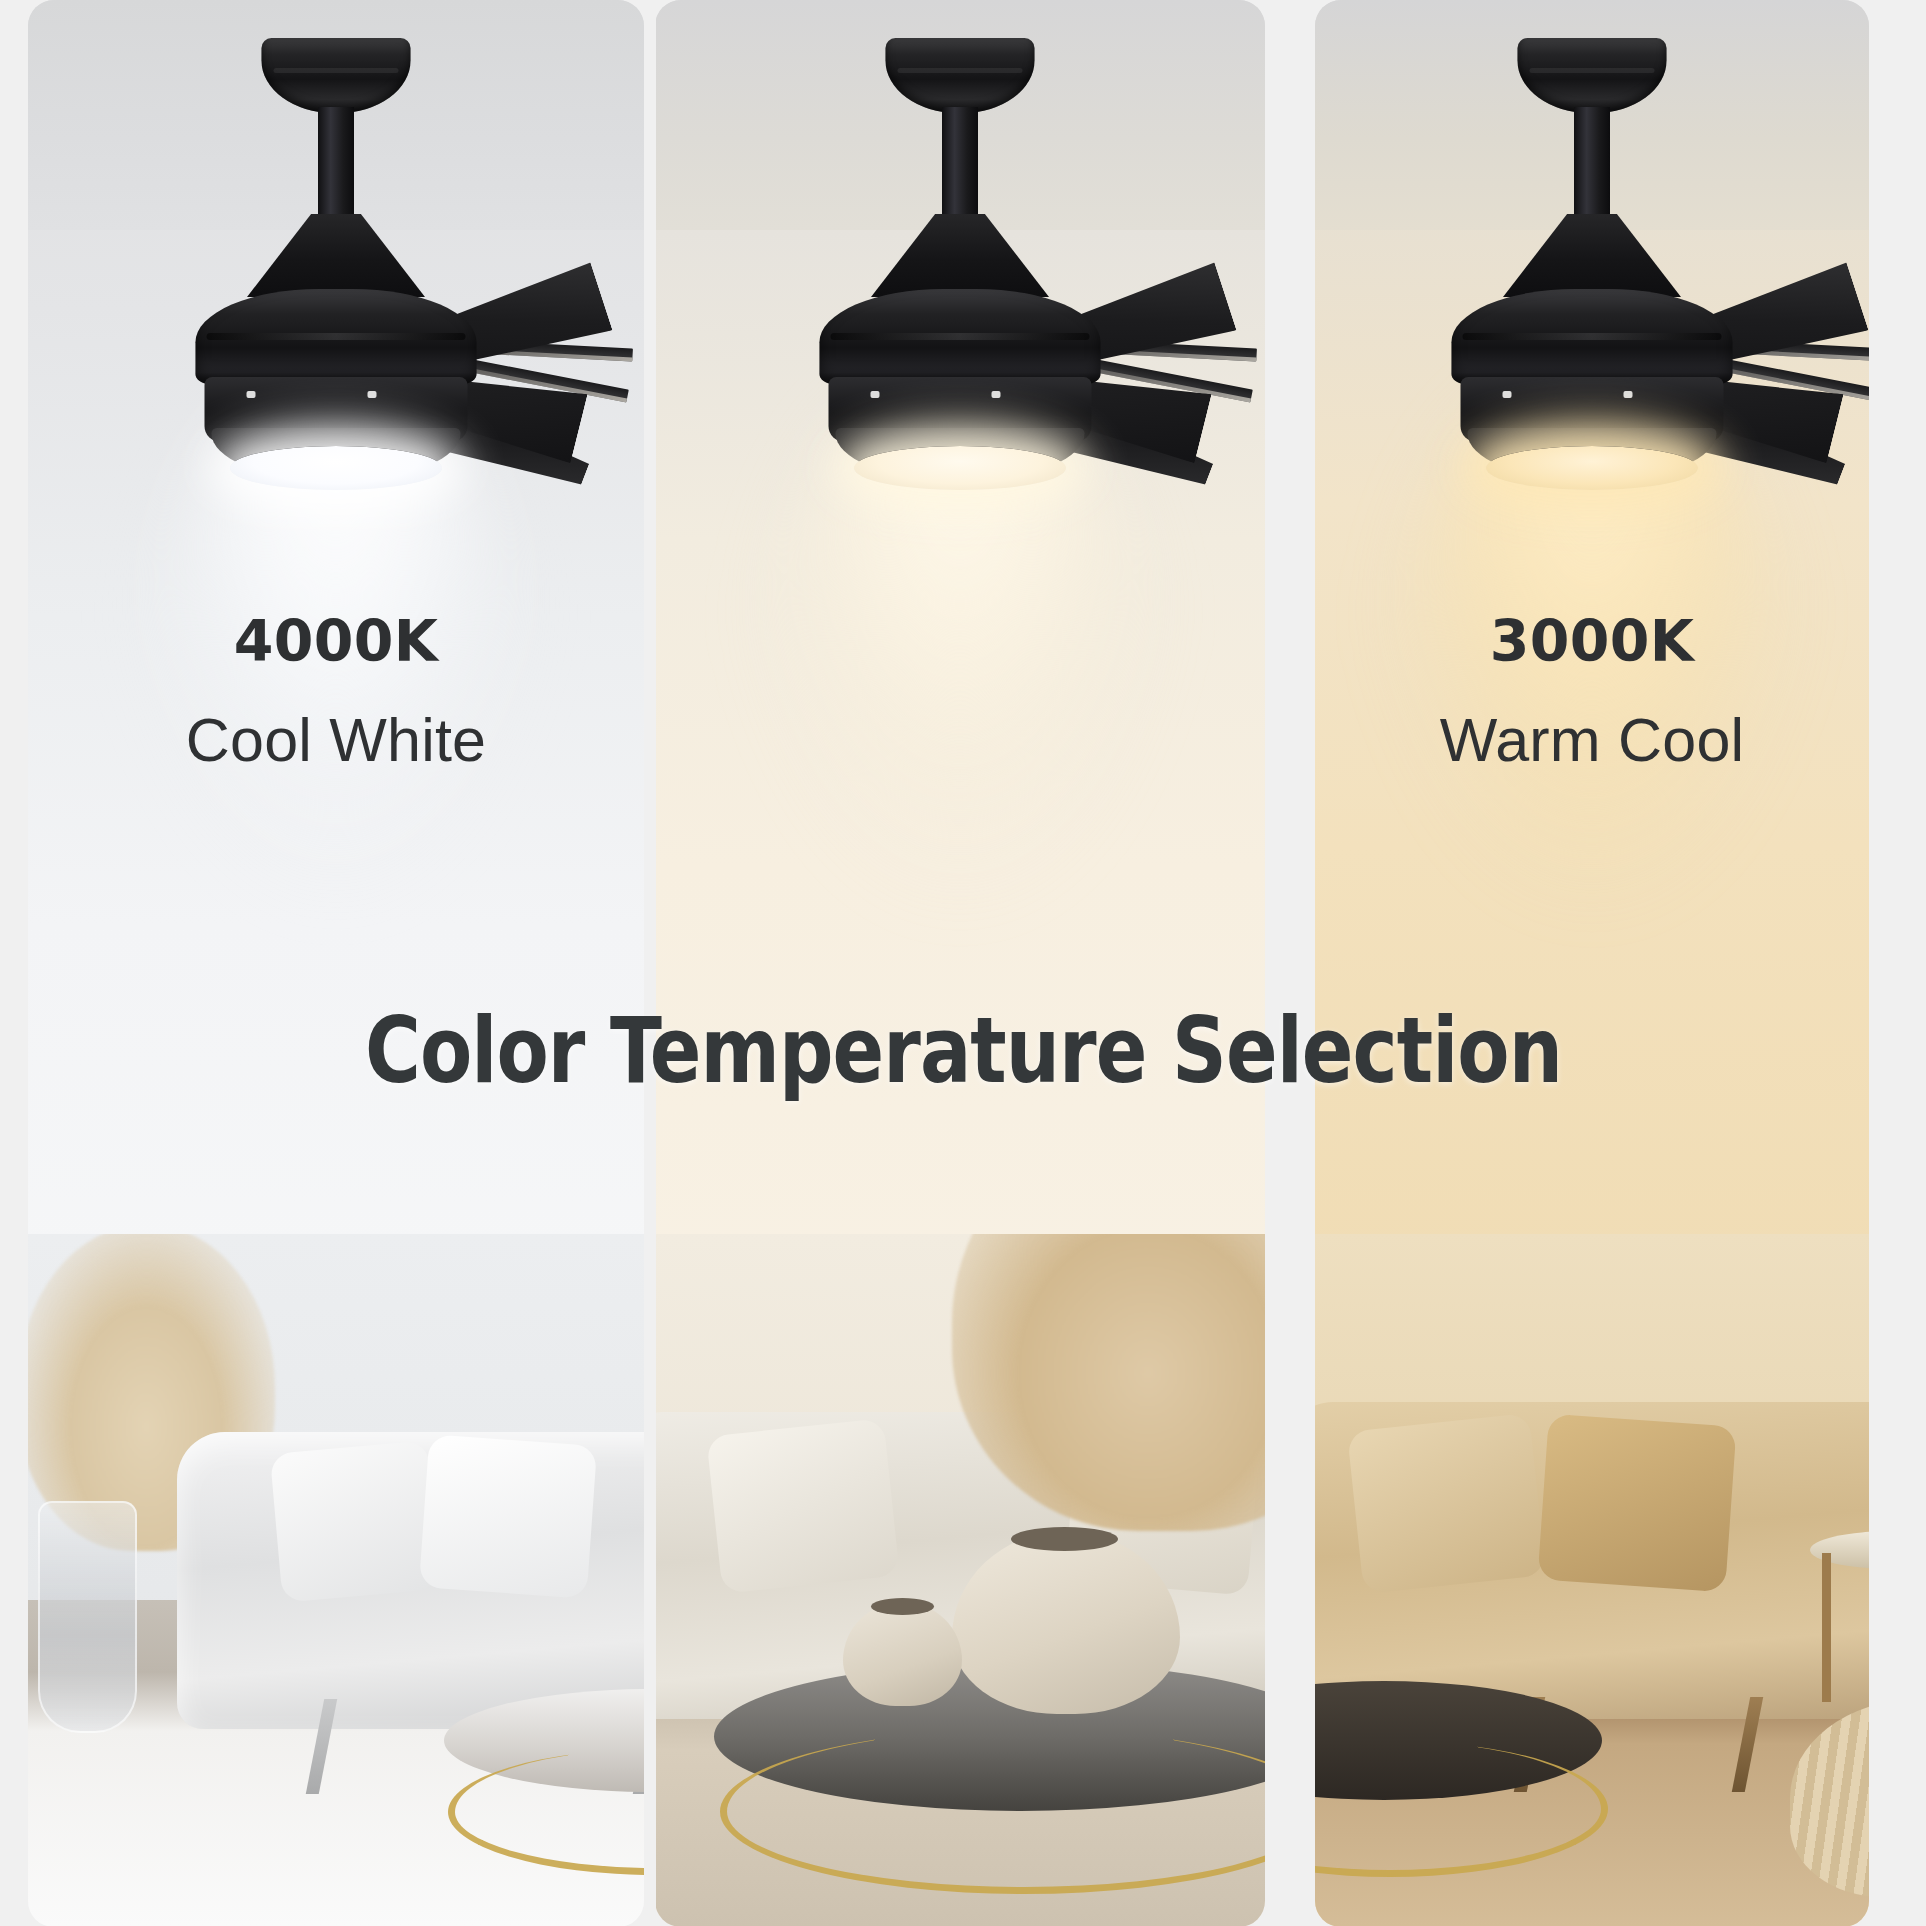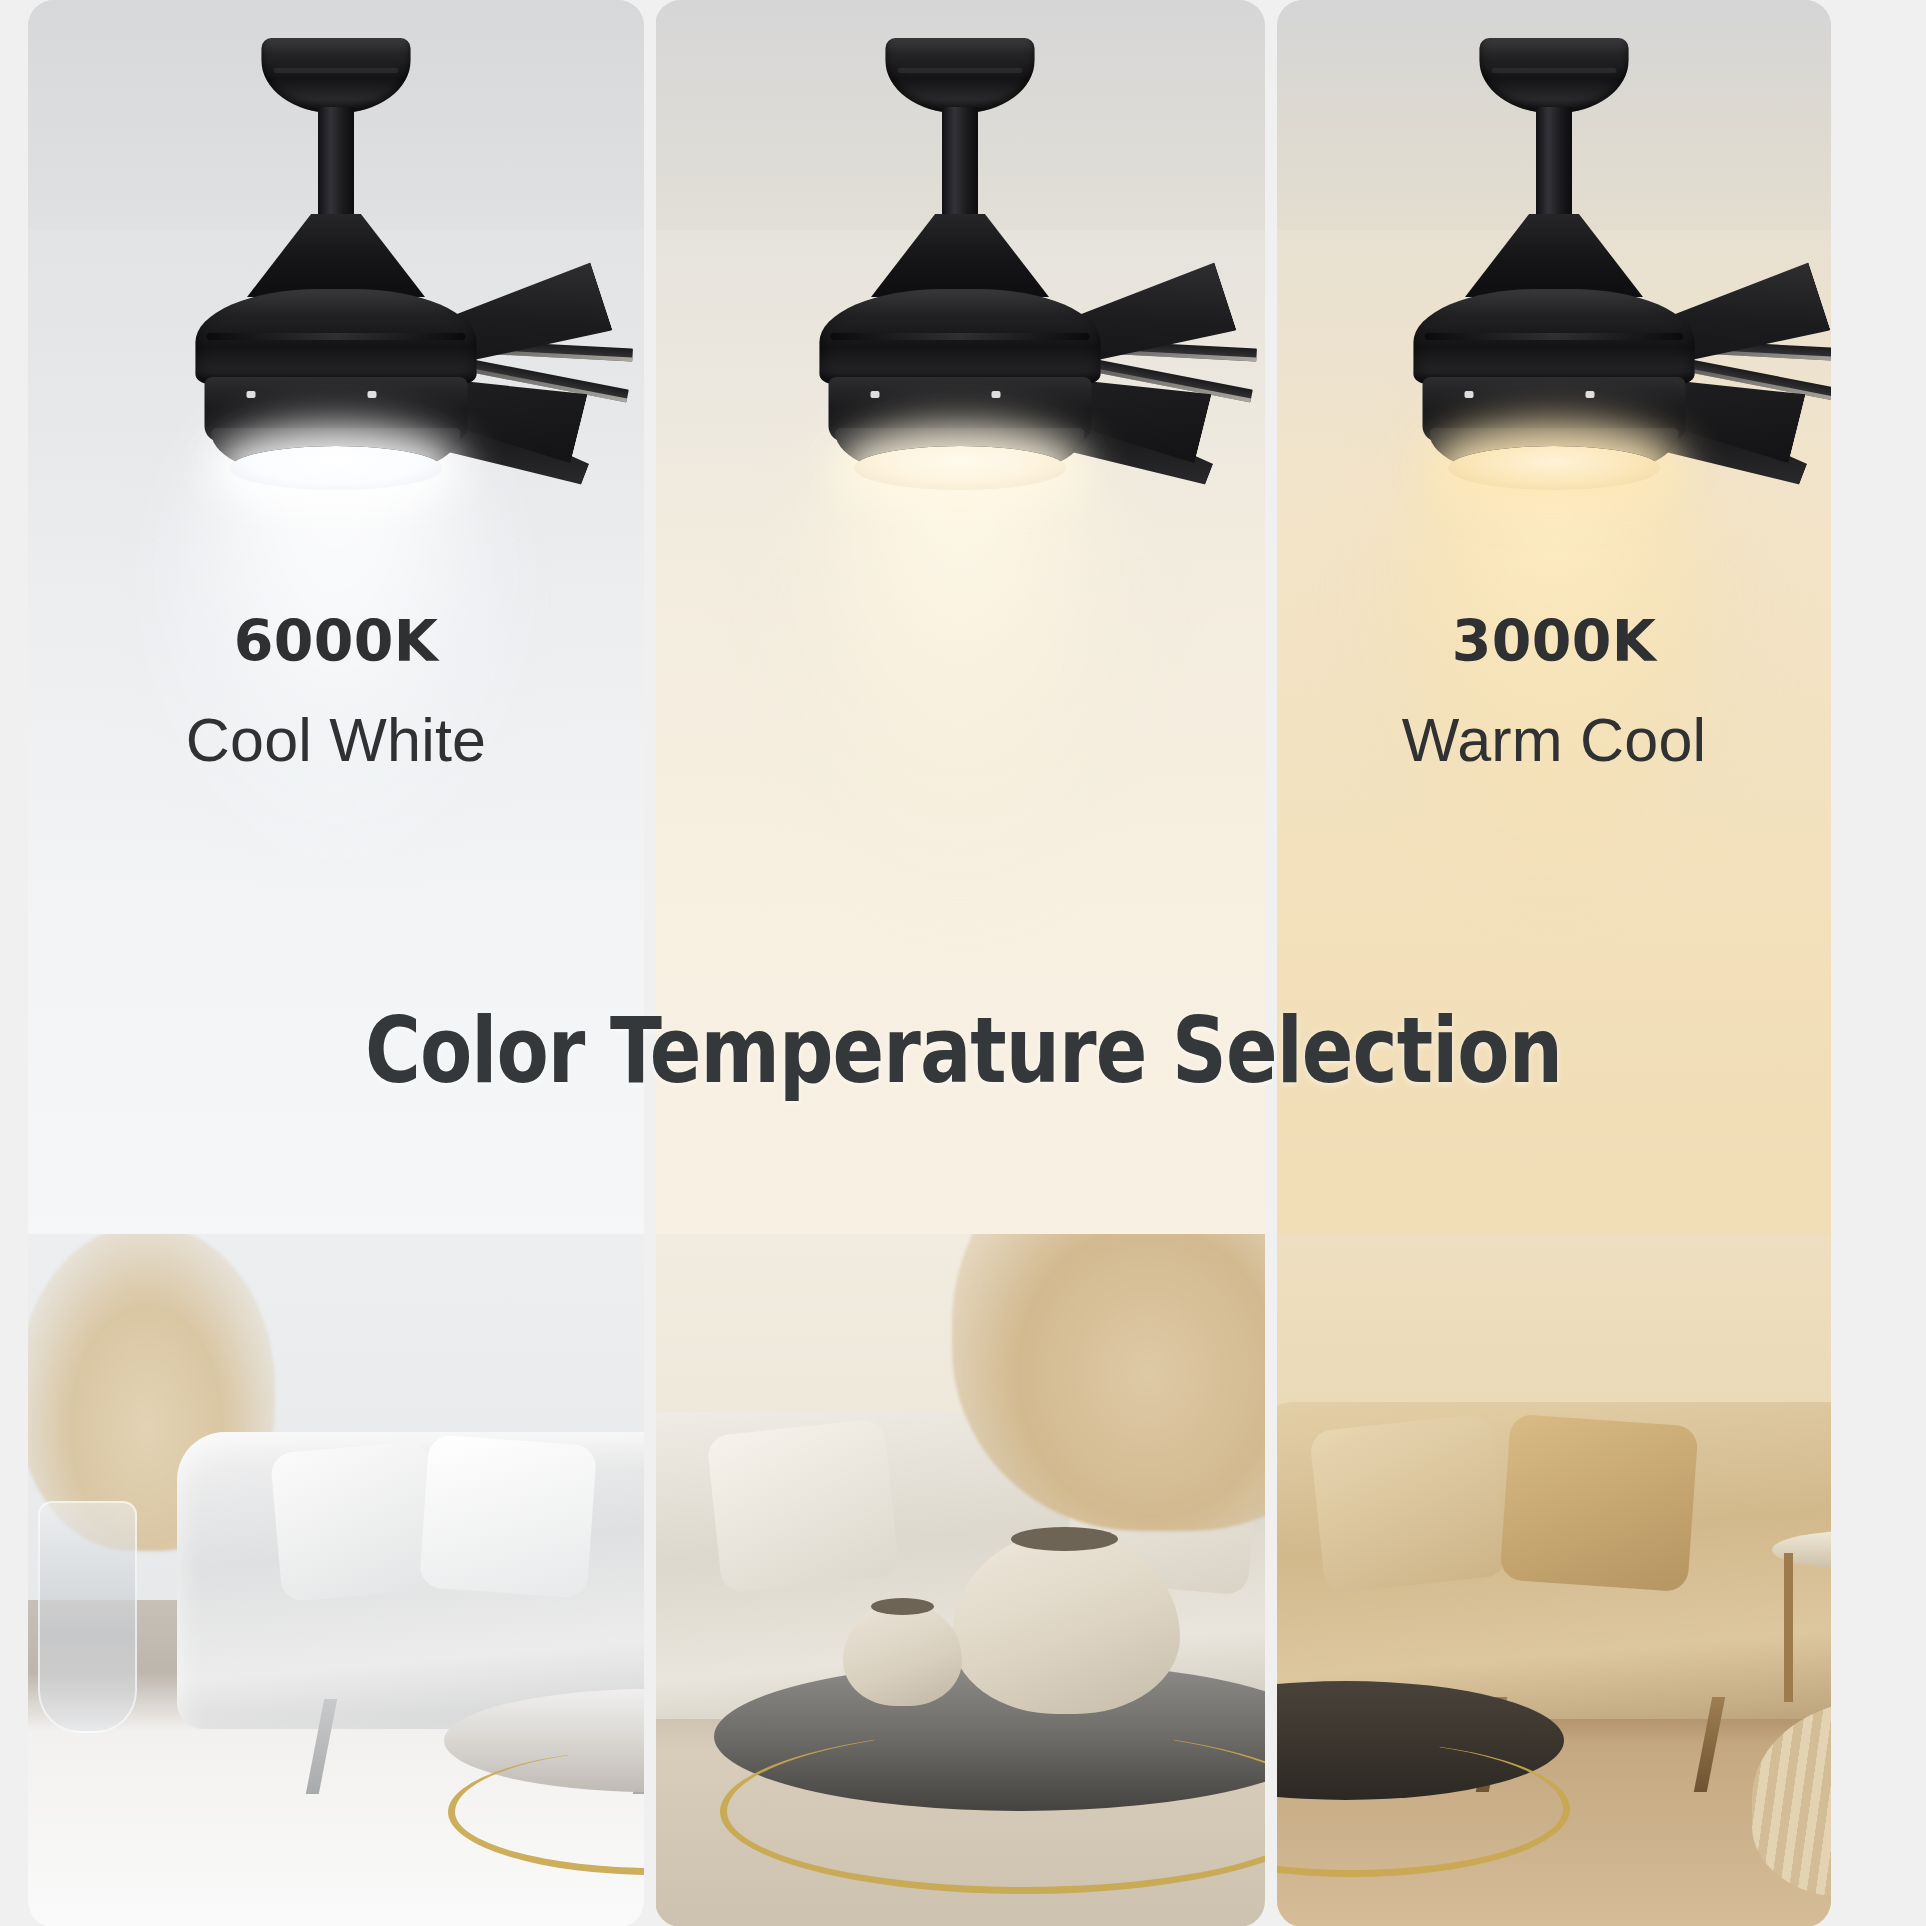--- a/index.html
+++ b/index.html
@@ -6,21 +6,21 @@
   body{width:1927px;height:1927px;overflow:hidden;
        font-family:"DejaVu Sans","Liberation Sans",sans-serif;}
 
   #stage{position:relative;width:1927px;height:1927px;background:#f0f0f0;}
 
   
   .panel{position:absolute;top:0;height:1927px;overflow:hidden;
          border-radius:26px;}
   .p1{left:28px;  width:616px;}
   .p2{left:655px; width:610px;}
-  .p3{left:1277px;width:554px;}
+  .p3{left:1315px;width:554px;}
 
   
   .wall{position:absolute;left:0;top:0;width:100%;height:100%;}
   .p1 .wall{background:linear-gradient(180deg,#dededf 0%,#e4e5e7 16%,#eceef0 32%,#f3f4f6 48%,#f6f7f8 70%,#f2f3f4 100%);}
   .p2 .wall{background:linear-gradient(180deg,#dcdcdd 0%,#e6e3dd 12%,#f2ecdf 28%,#f7efe0 45%,#f8f1e4 70%,#f4eee3 100%);}
   .p3 .wall{background:linear-gradient(180deg,#dbdbdc 0%,#e7e0d2 11%,#f2e4c9 26%,#f3e1bd 44%,#f0dcb4 68%,#eedcb6 100%);}
 
   
   .ceiling{position:absolute;left:0;top:0;width:100%;height:230px;}
   .p1 .ceiling{background:linear-gradient(180deg,#d7d8d9,#dcdddf 60%,#e0e1e3);}
@@ -212,21 +212,21 @@
           <span class="ring"></span>
         </div>
       <div class="collar">
         <span class="dot" style="left:16%"></span>
           <span class="dot" style="left:62%"></span>
       </div>
       <div class="lamp"></div>
       <div class="lens"></div>
     </div>
 
-    <div class="kelvin">6000K</div>
+    <div class="kelvin">4000K</div>
     <div class="tname">Cool White</div>
 
     <div class="room">
       <div class="rwall"></div>
       <div class="floor"></div>
       <div class="pampas"></div>
       <div class="glassvase"></div>
       <div class="sofa"></div>
       <div class="cushion a"></div>
       <div class="cushion b"></div>

